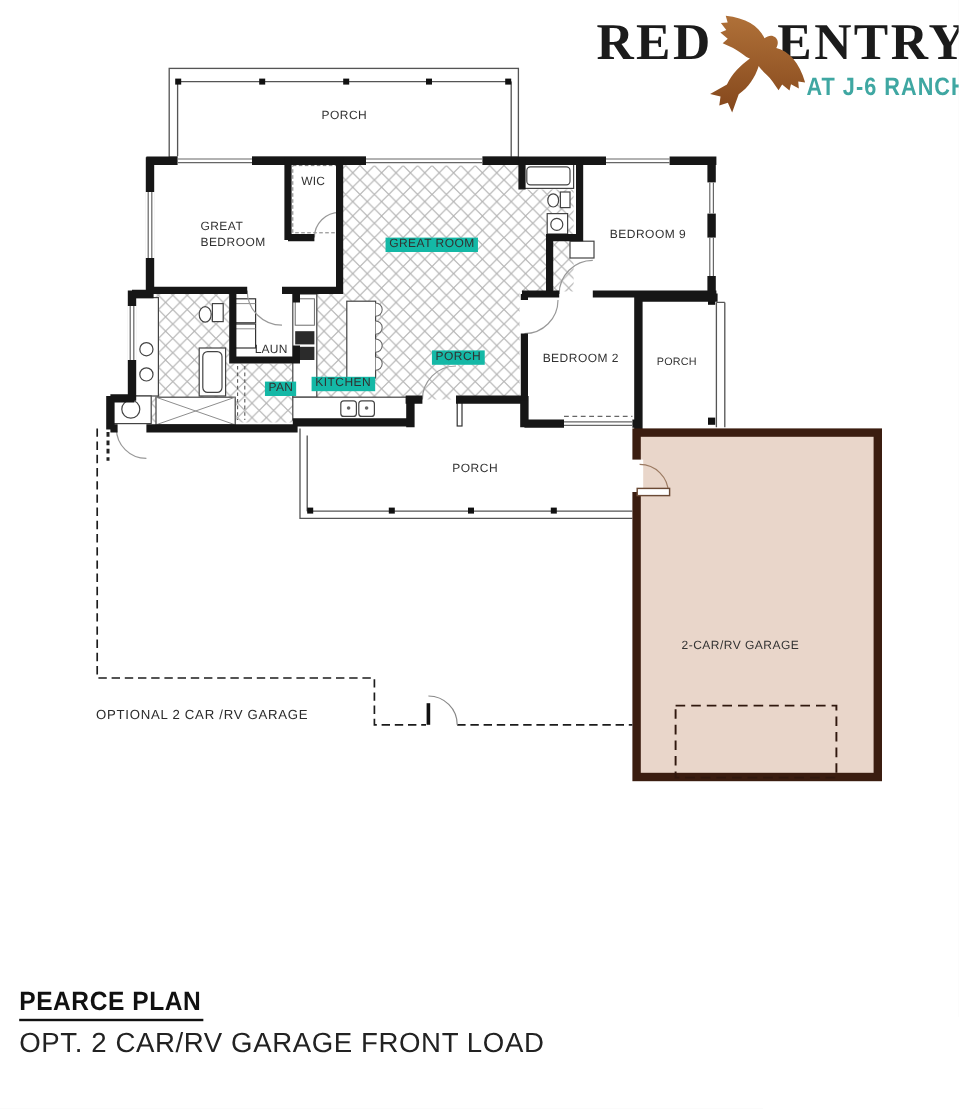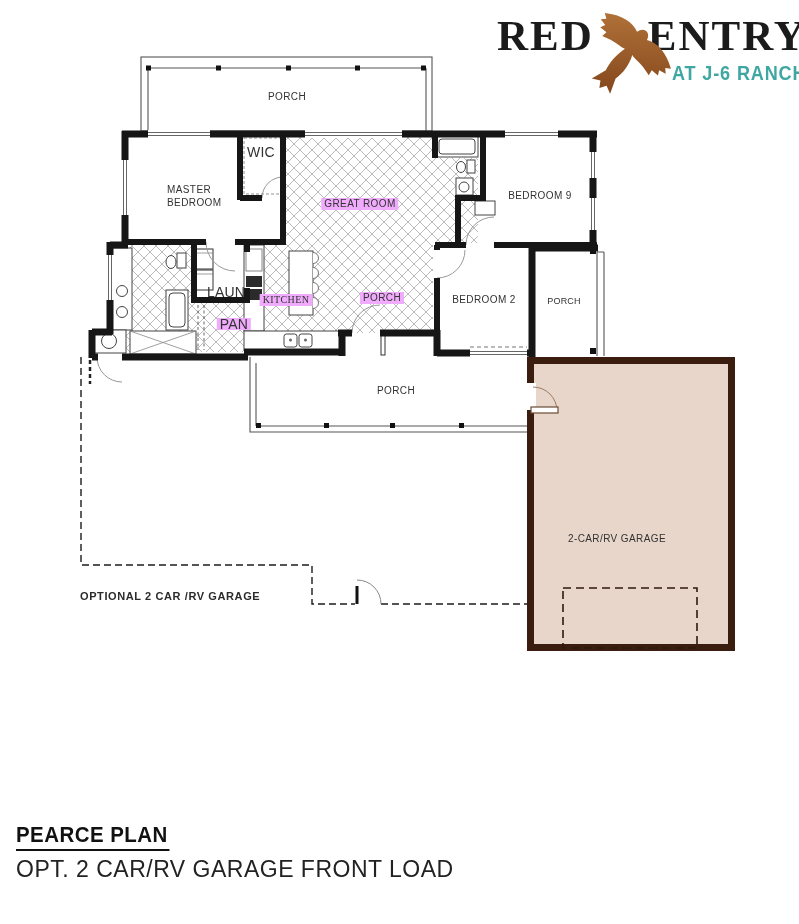--- a/index.html
+++ b/index.html
@@ -12,22 +12,22 @@
   .brand .red{margin-right:54px;}
   .hawk-svg{position:absolute;left:76px;top:-12px;width:104px;height:114px;overflow:visible;}
   .tagline{position:absolute;left:175px;top:49px;font-weight:bold;font-size:21px;
            color:#3fa7a2;letter-spacing:1px;transform:scaleX(.86);transform-origin:left top;
            white-space:nowrap;}
   
   .plan{position:absolute;left:0;top:0;width:739px;height:740px;}
   .plan svg{position:absolute;left:0;top:0;}
   .lbl{position:absolute;transform:translate(-50%,-50%);font-size:10px;color:#323232;
        letter-spacing:.4px;white-space:nowrap;line-height:12px;}
-  .lbl.bgw{background:#f0abfc;padding:0 3px;}
-  .lbl.small{font-size:14px;letter-spacing:.2px;}
+  .lbl.bgw{background:#14b8a6;padding:0 3px;}
+  .lbl.small{font-size:10px;letter-spacing:.2px;}
   .lbl.master{transform:none;width:74px;white-space:normal;text-align:left;line-height:13px;}
   .lbl.optional{transform:translate(0,-50%);font-size:11px;letter-spacing:.6px;color:#2b2b2b;}
   
   .footer{position:absolute;left:16px;top:822px;}
   .plan-name{display:inline-block;font-weight:bold;font-size:22px;color:#111;
              letter-spacing:.5px;border-bottom:2.5px solid #111;padding:0 2px 1px 0;
              transform:scaleX(.93);transform-origin:left top;}
   .plan-opt{font-size:23px;color:#222;letter-spacing:.5px;margin-top:5px;}
 </style>
 </head>
@@ -211,32 +211,32 @@
       <g fill="none">
         <path d="M81,357 V565 H312 V604 H355 M381,604 H527" stroke="#1c1c1c" stroke-width="1.4" stroke-dasharray="7,4"></path>
         <path d="M357,586 V604" stroke="#111" stroke-width="3"></path>
         <path d="M381,604 A24 24 0 0 0 357,580" stroke="#888" stroke-width="1"></path>
         <path d="M90,360 V384" stroke="#222" stroke-width="2.5" stroke-dasharray="4,3"></path>
       </g>
     </svg>
 
     <div class="lbl" style="left:287px;top:97px;">PORCH</div>
     <div class="lbl small" style="left:261px;top:152px;">WIC</div>
-    <div class="lbl master" style="left:167px;top:183px;">MASTER BEDROOM</div>
+    <div class="lbl master" style="left:167px;top:183px;">GREAT BEDROOM</div>
     <div class="lbl bgw" style="left:360px;top:204px;">GREAT ROOM</div>
     <div class="lbl" style="left:540px;top:196px;">BEDROOM 9</div>
     <div class="lbl small" style="left:226px;top:268px;margin-top:24px;">LAUN</div>
     <div class="lbl small bgw" style="left:224px;top:324px;margin-left:10px;">PAN</div>
-    <div class="lbl bgw" style="left:286px;top:300px;font-family:Liberation Serif, serif;">KITCHEN</div>
+    <div class="lbl bgw" style="left:286px;top:320px;">KITCHEN</div>
     <div class="lbl bgw" style="left:382px;top:298px;">PORCH</div>
     <div class="lbl" style="left:484px;top:300px;">BEDROOM 2</div>
     <div class="lbl small" style="left:564px;top:301px;font-size:9px;">PORCH</div>
     <div class="lbl" style="left:396px;top:391px;">PORCH</div>
     <div class="lbl" style="left:617px;top:539px;">2-CAR/RV GARAGE</div>
-    <div class="lbl optional" style="left:80px;top:596px;font-weight:bold;">OPTIONAL 2 CAR /RV GARAGE</div>
+    <div class="lbl optional" style="left:80px;top:596px;">OPTIONAL 2 CAR /RV GARAGE</div>
   </div>
 
   <div class="footer">
     <div class="plan-name">PEARCE PLAN</div>
     <div class="plan-opt">OPT. 2 CAR/RV GARAGE FRONT LOAD</div>
   </div>
 
 </div>
 
 </body></html>

